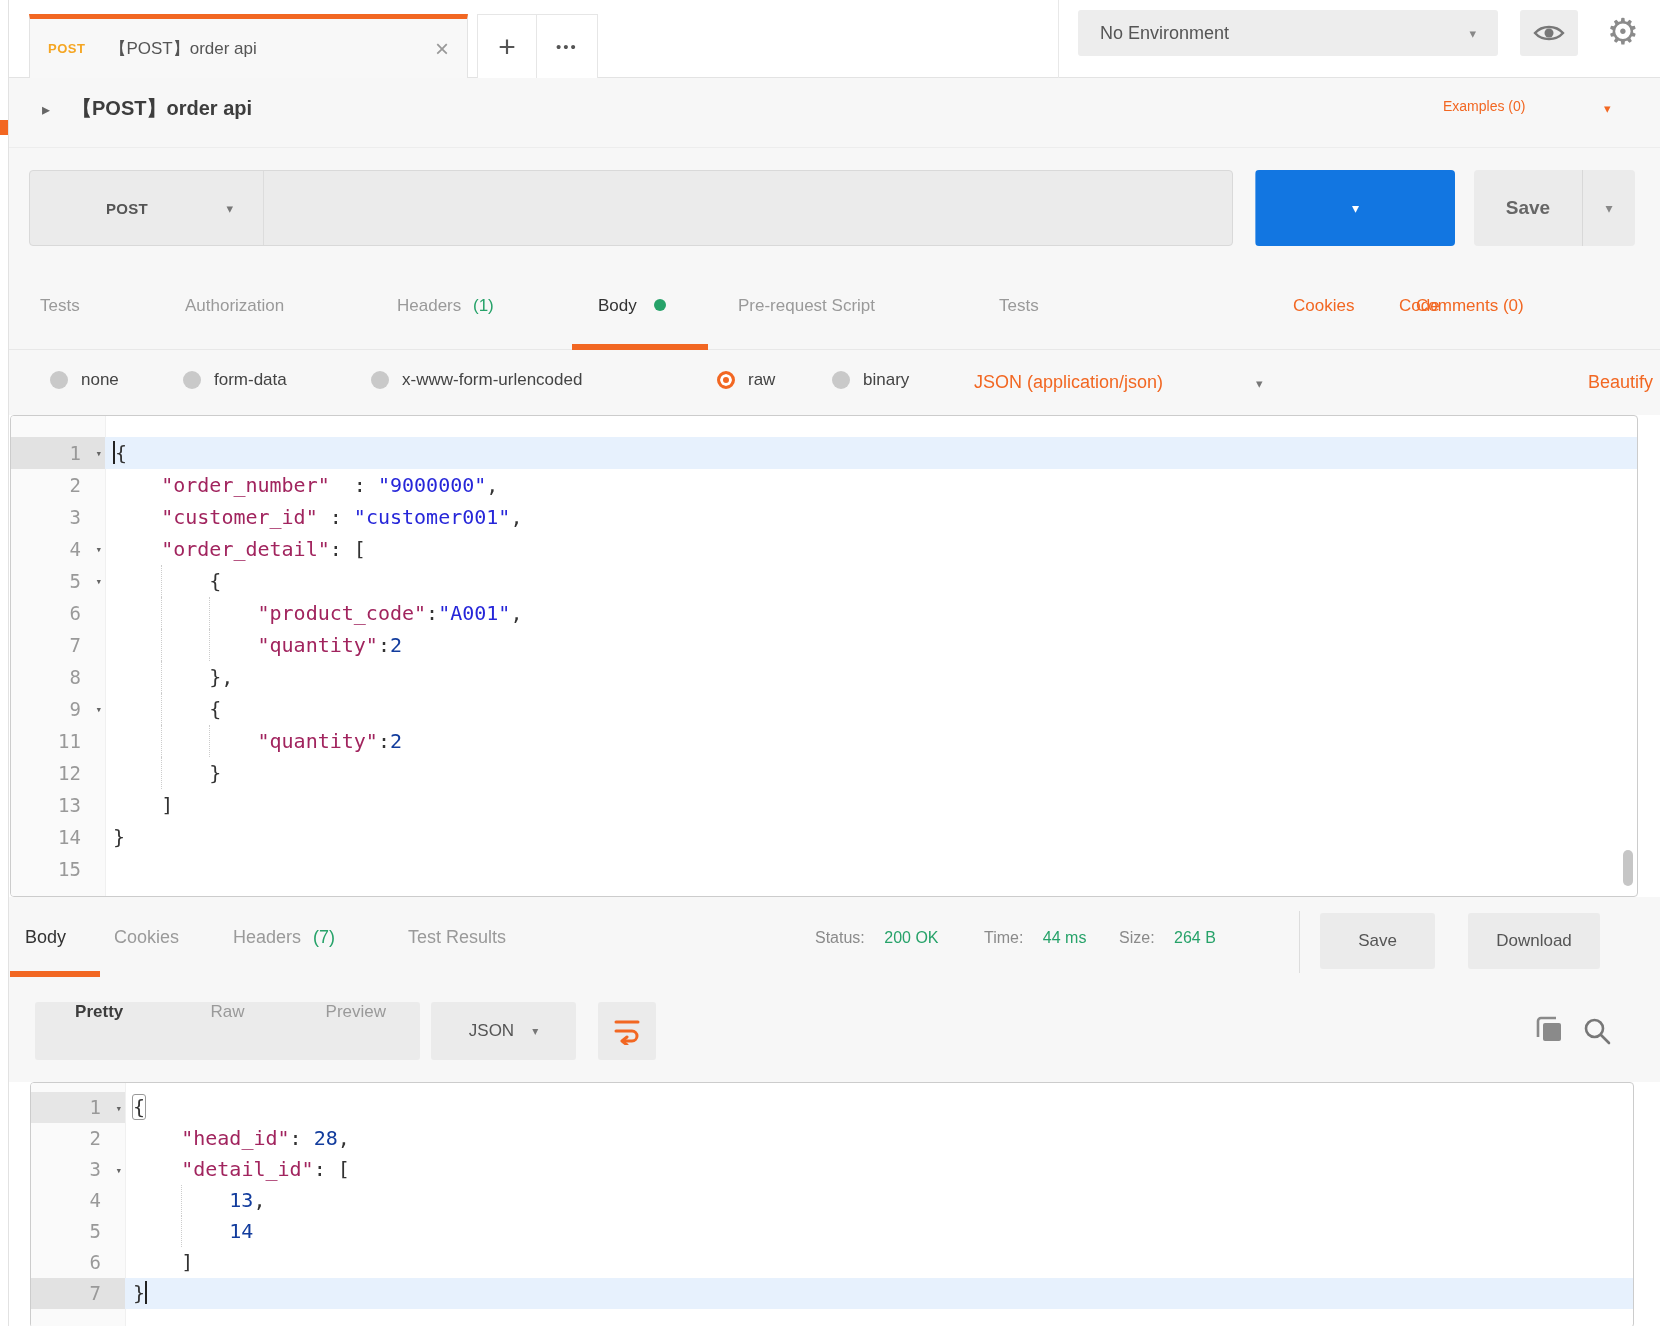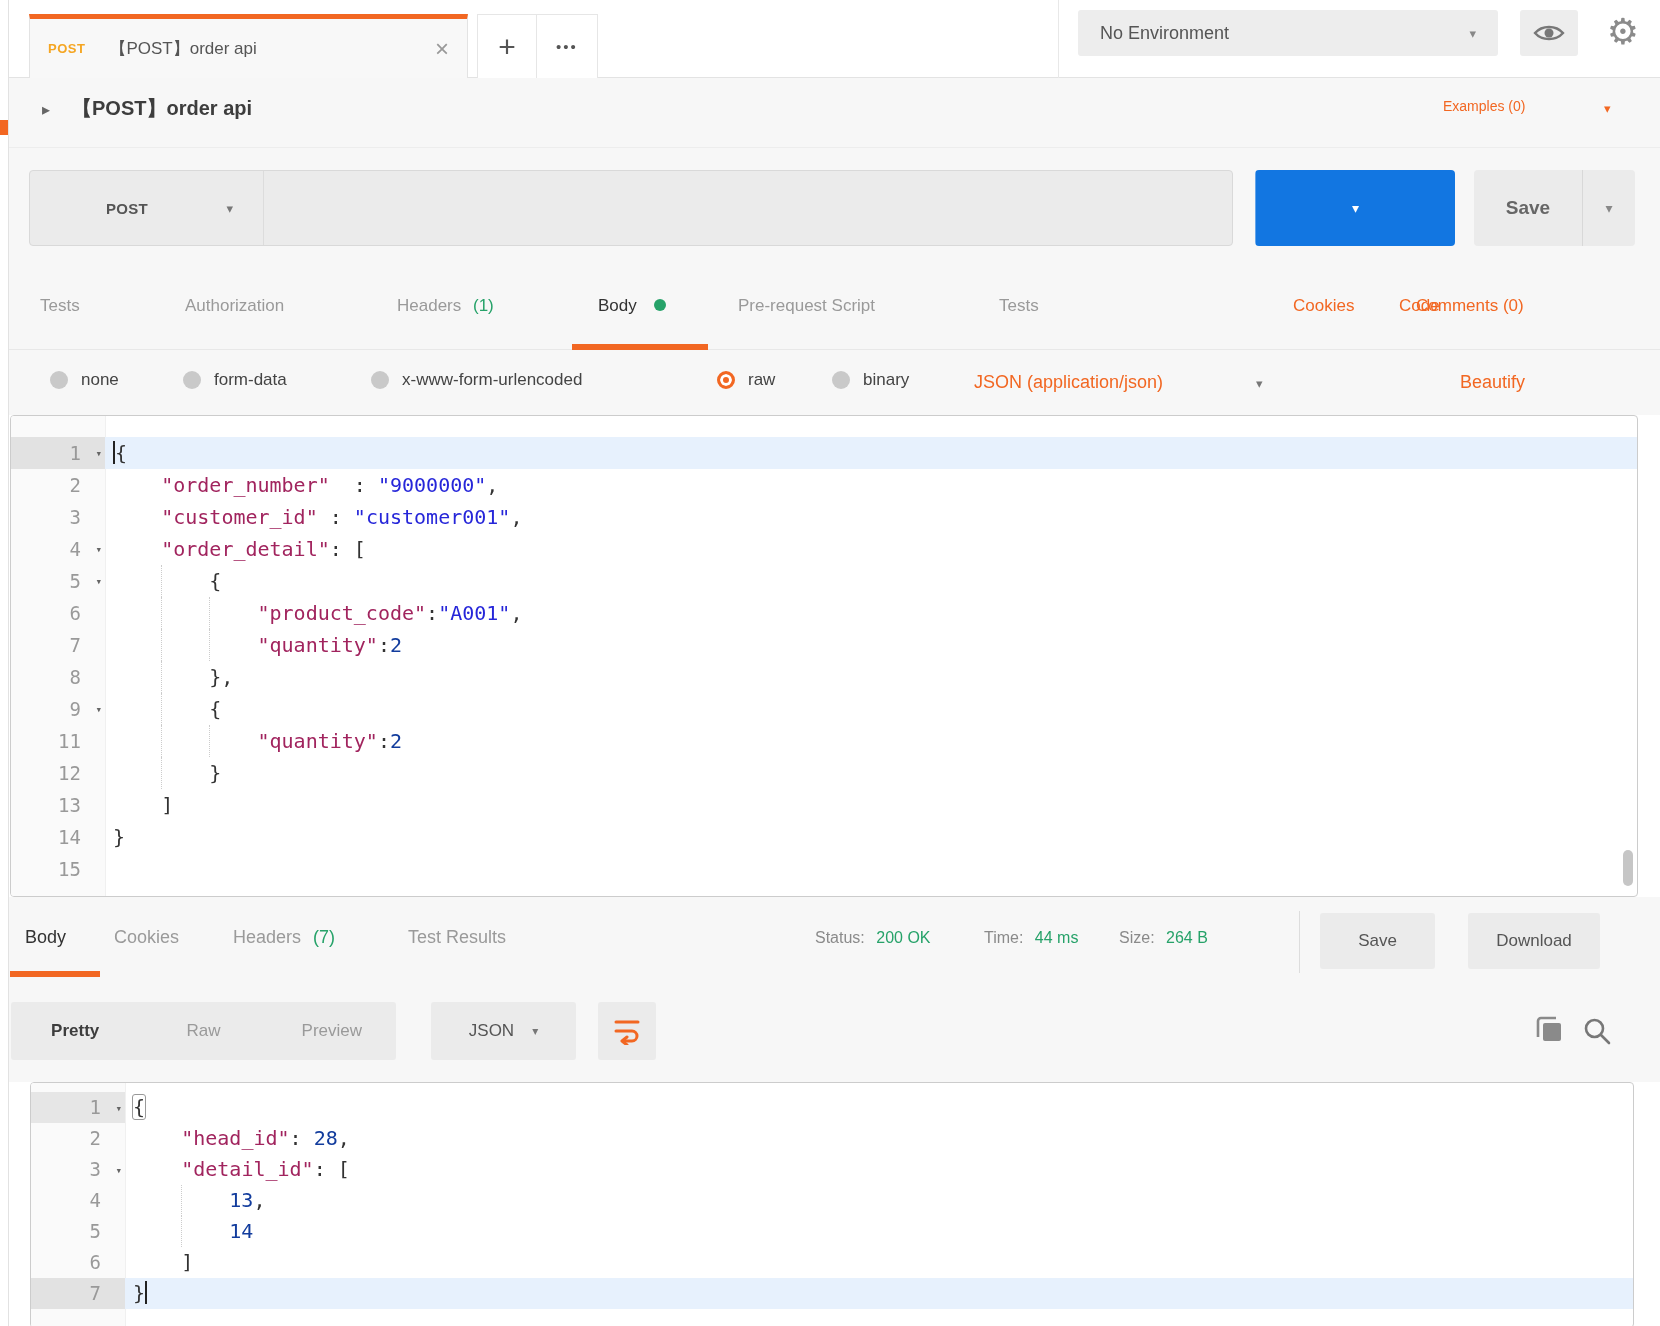--- a/index.html
+++ b/index.html
@@ -71,21 +71,21 @@
   .l-cookies{left:1293px}.l-code{left:1399px}.l-comments{left:1416px}
 
   
   .modes-row{top:350px;height:65px;background:#f7f7f7}
   .mode{position:absolute;top:20px;display:flex;align-items:center;gap:13px;font-size:17px;color:#444;cursor:pointer}
   .m-none{left:50px}.m-form{left:183px}.m-url{left:371px}.m-raw{left:717px}.m-binary{left:832px}
   .radio{width:18px;height:18px;border-radius:50%;background:#c9c9c9;box-sizing:border-box;flex:none}
   .radio.sel{background:var(--orange);border:3px solid var(--orange);box-shadow:inset 0 0 0 3px #fff}
   .json-type{position:absolute;left:974px;top:22px;font-size:18px;color:var(--orange);cursor:pointer}
   .json-type-caret{position:absolute;left:1256px;top:26px;font-size:13px;color:#777}
-  .beautify{position:absolute;left:1460px;top:22px;font-size:18px;color:var(--orange);cursor:pointer}
+  .beautify{position:absolute;left:1588px;top:22px;font-size:18px;color:var(--orange);cursor:pointer}
 
   
   .editor{position:absolute;background:#fff;border:1px solid #ccc;border-radius:4px;overflow:hidden;
        font-family:"DejaVu Sans Mono",monospace;box-sizing:border-box}
   .ed-req{left:10px;top:415px;width:1628px;height:482px}
   .ed-resp{left:30px;top:1082px;width:1604px;height:246px}
   .gutter-bg{position:absolute;left:0;top:0;bottom:0;width:94px;background:#fafafa;border-right:1px solid #f0f0f0}
   .cm{position:absolute;left:0;top:0;right:0}
   .ed-req .cm{padding-top:21px}
   .ed-resp .cm{padding-top:9px}
@@ -107,31 +107,31 @@
   
   .resp-meta{top:897px;height:93px;background:#f7f7f7}
   .resp-tab{position:absolute;top:30px;font-size:18px;color:#9a9a9a;cursor:pointer;white-space:nowrap}
   .resp-tab.active{color:#333}
   .resp-tab .count{color:var(--green);margin-left:7px}
   .p-body{left:25px}.p-cookies{left:114px}.p-headers{left:233px}.p-tests{left:408px}
   .resp-underline{position:absolute;left:10px;top:74px;width:90px;height:6px;background:var(--orange)}
   .meta-item{position:absolute;top:32px;font-size:16px;white-space:nowrap}
   .mi-status{left:815px}.mi-time{left:984px}.mi-size{left:1119px}
   .meta-label{color:#8a8a8a}
-  .meta-value{color:var(--green);margin-left:7px}
+  .meta-value{color:var(--green);margin-left:15px}
   .meta-divider{position:absolute;left:1299px;top:14px;width:1px;height:62px;background:#ddd}
   .meta-btn{position:absolute;top:16px;height:56px;background:#ebebeb;border-radius:3px;display:flex;
        align-items:center;justify-content:center;font-size:17px;color:#555;cursor:pointer}
   .b-save{left:1320px;width:115px}
   .b-download{left:1468px;width:132px}
 
   
   .views-row{top:990px;height:92px;background:#f7f7f7}
-  .seg{position:absolute;left:11px;top:12px;width:385px;height:58px;background:#ebebeb;border-radius:3px;
-       display:flex;align-items:center}
+  .seg{position:absolute;left:35px;top:12px;width:385px;height:58px;background:#ebebeb;border-radius:3px;
+       display:flex;}
   .seg span{flex:1;text-align:center;font-size:17px;color:#9a9a9a;cursor:pointer}
   .seg .active{color:#3d3d3d;font-weight:bold}
   .json-btn{position:absolute;left:431px;top:12px;width:145px;height:58px;background:#ebebeb;border-radius:3px;
        display:flex;align-items:center;justify-content:center;gap:18px;font-size:17px;color:#555;cursor:pointer}
   .json-btn .caret{color:#777;font-size:12px}
   .wrap-btn{position:absolute;left:598px;top:12px;width:58px;height:58px;background:#ebebeb;border-radius:3px;
        display:flex;align-items:center;justify-content:center;cursor:pointer}
   .copy-btn{position:absolute;left:1533px;top:24px;cursor:pointer}
   .search-btn{position:absolute;left:1582px;top:26px;cursor:pointer}
 

